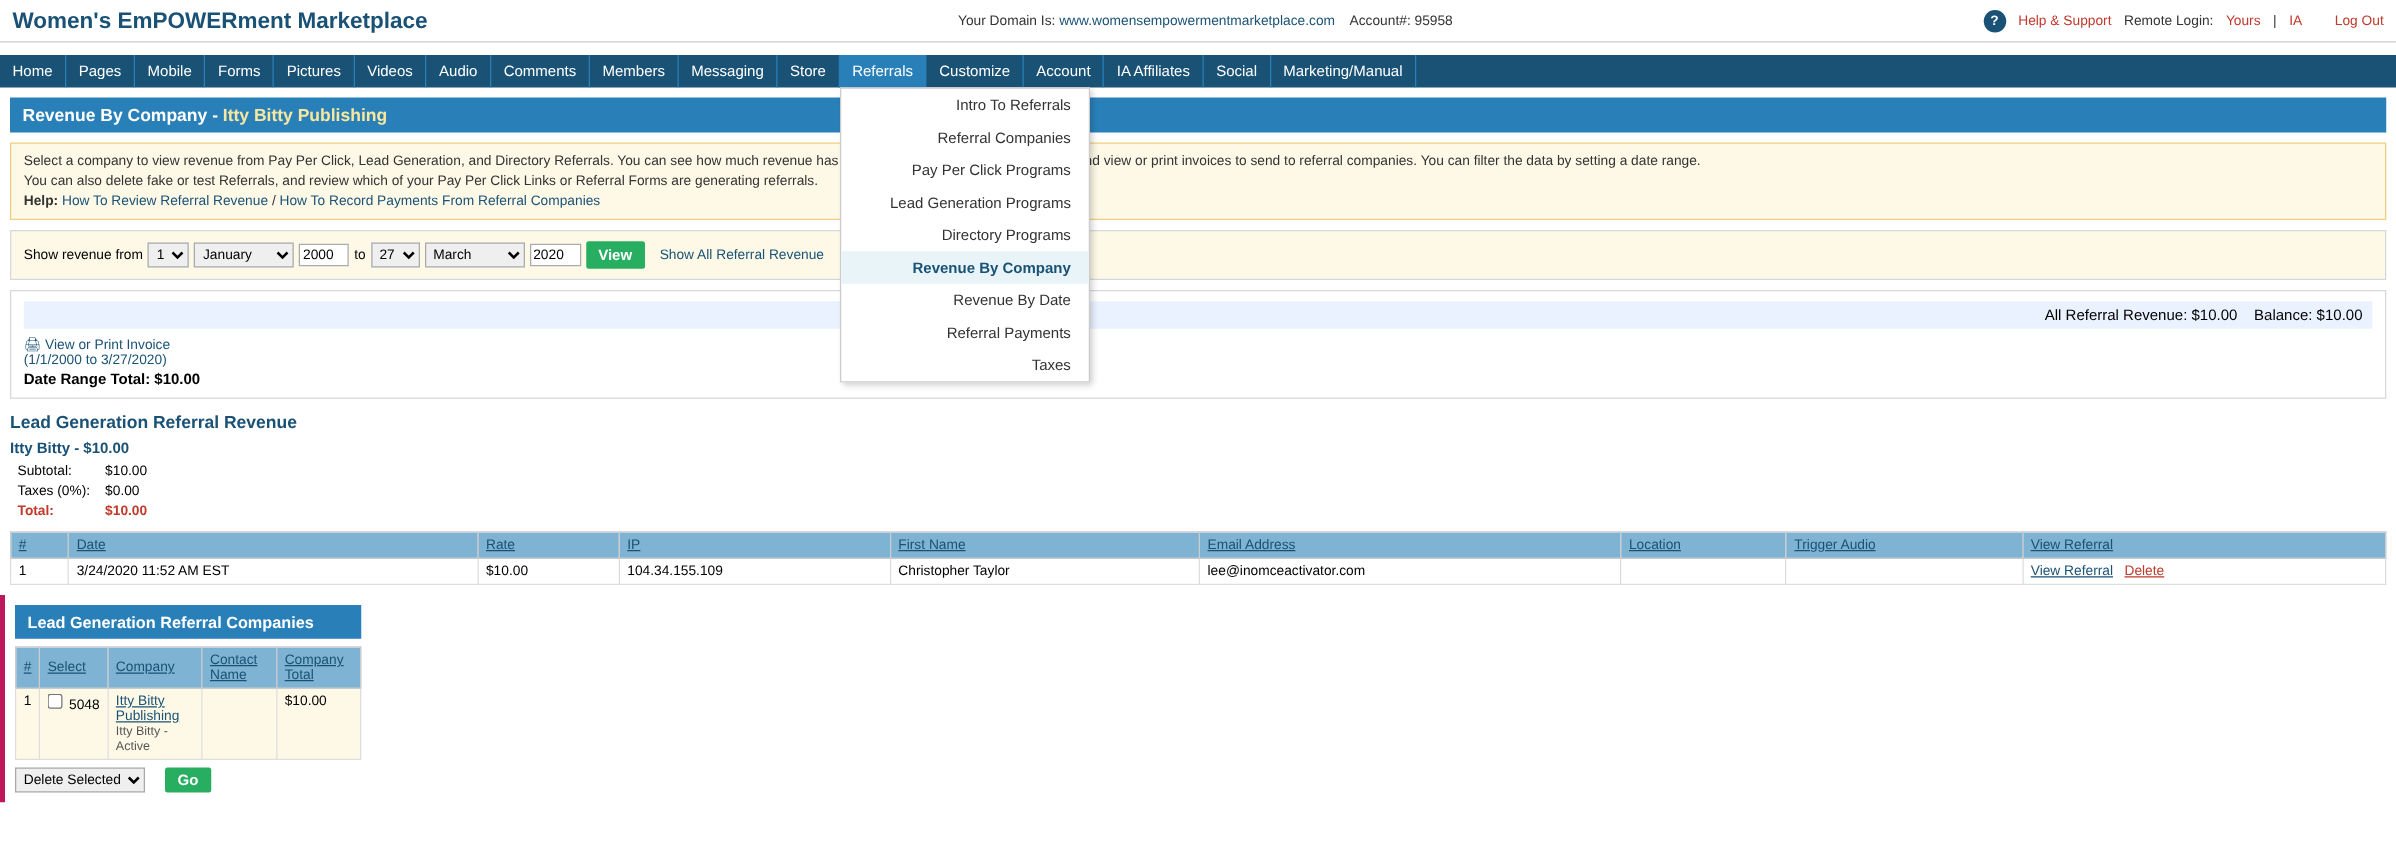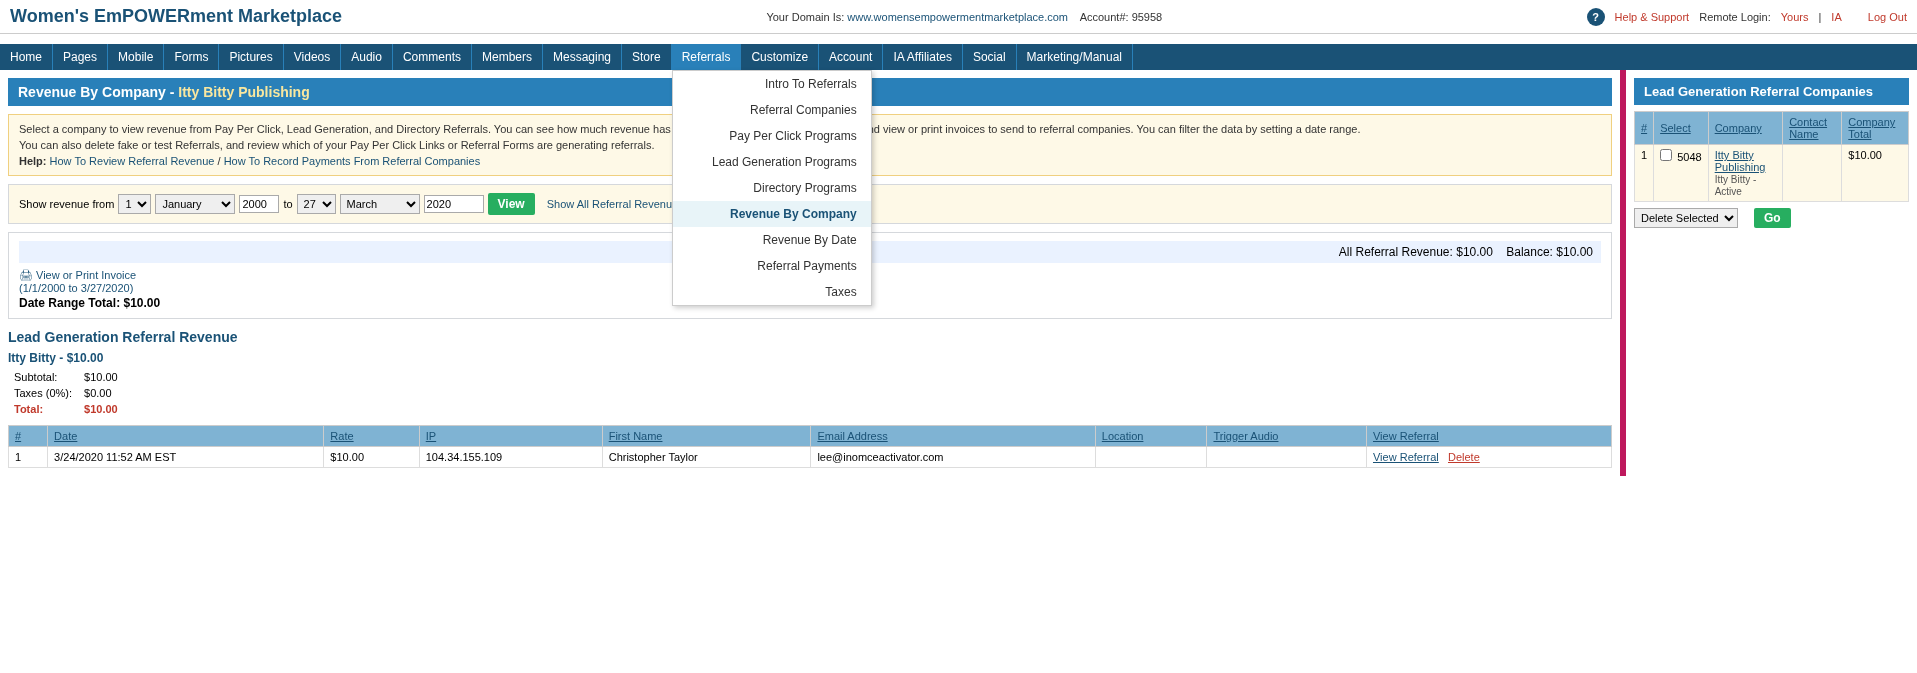--- a/index.html
+++ b/index.html
@@ -18,23 +18,23 @@
     #navbar { background: #1a5276; display: flex; align-items: stretch; margin-top: 10px; }
     #navbar .nav-item { color: white; padding: 6px 10px; font-size: 12px; cursor: pointer; border-right: 1px solid #2980b9; white-space: nowrap; position: relative; }
     #navbar .nav-item.active { background: #2980b9; }
 
     
     .dropdown-menu { position: absolute; top: 100%; left: 0; background: white; border: 1px solid #ccc; z-index: 100; min-width: 200px; box-shadow: 2px 2px 5px rgba(0,0,0,0.2); text-align: right; }
     .dropdown-menu .menu-item { padding: 6px 14px; color: #333; cursor: pointer; white-space: nowrap; font-size: 12px; }
     .dropdown-menu .menu-item.highlighted { color: #1a5276; font-weight: bold; }
 
     
-    #main { display: flex; gap: 0; }
+    #main { display: flex; gap: 0; flex-direction: column; }
     #left-panel { flex: 1; padding: 8px; }
-    #right-panel { width: 297px; background: #fff; padding: 8px; border-left: 6px solid #be185d; }
+    #right-panel { width: 297px; background: #fff; padding: 8px; border-left: 4px solid #be185d; }
 
     
     .page-title-bar { background: #2980b9; color: white; padding: 6px 10px; font-size: 14px; font-weight: bold; margin-bottom: 8px; }
     .page-title-bar .company-name { color: #f9e79f; }
 
     
     .info-box { background: #fef9e7; border: 1px solid #f0d080; padding: 8px 10px; margin-bottom: 8px; font-size: 11px; color: #333; }
     .info-box a { color: #1a5276; }
 
     
@@ -171,21 +171,21 @@
         <option>January</option><option>February</option><option>March</option><option>April</option><option>May</option><option>June</option><option>July</option><option>August</option><option>September</option><option>October</option><option>November</option><option>December</option>
       </select>
       <input type="text" value="2000" style="width: 40px;">
       <label>to</label>
       <select>
         <option>27</option>
       </select>
       <select>
         <option>January</option><option>February</option><option selected="">March</option><option>April</option><option>May</option><option>June</option><option>July</option><option>August</option><option>September</option><option>October</option><option>November</option><option>December</option>
       </select>
-      <input type="text" value="2020" style="width: 60px;">
+      <input type="text" value="2020" style="width: 41px;">
       <button class="view-btn">View</button>
       <a style="color:#1a5276;">Show All Referral Revenue</a>
     </div>
 
     <div class="revenue-box">
       <div class="revenue-summary">
         <span>All Referral Revenue:</span>
         <span>$10.00</span>
         &nbsp;&nbsp;
         <span>Balance:</span>

